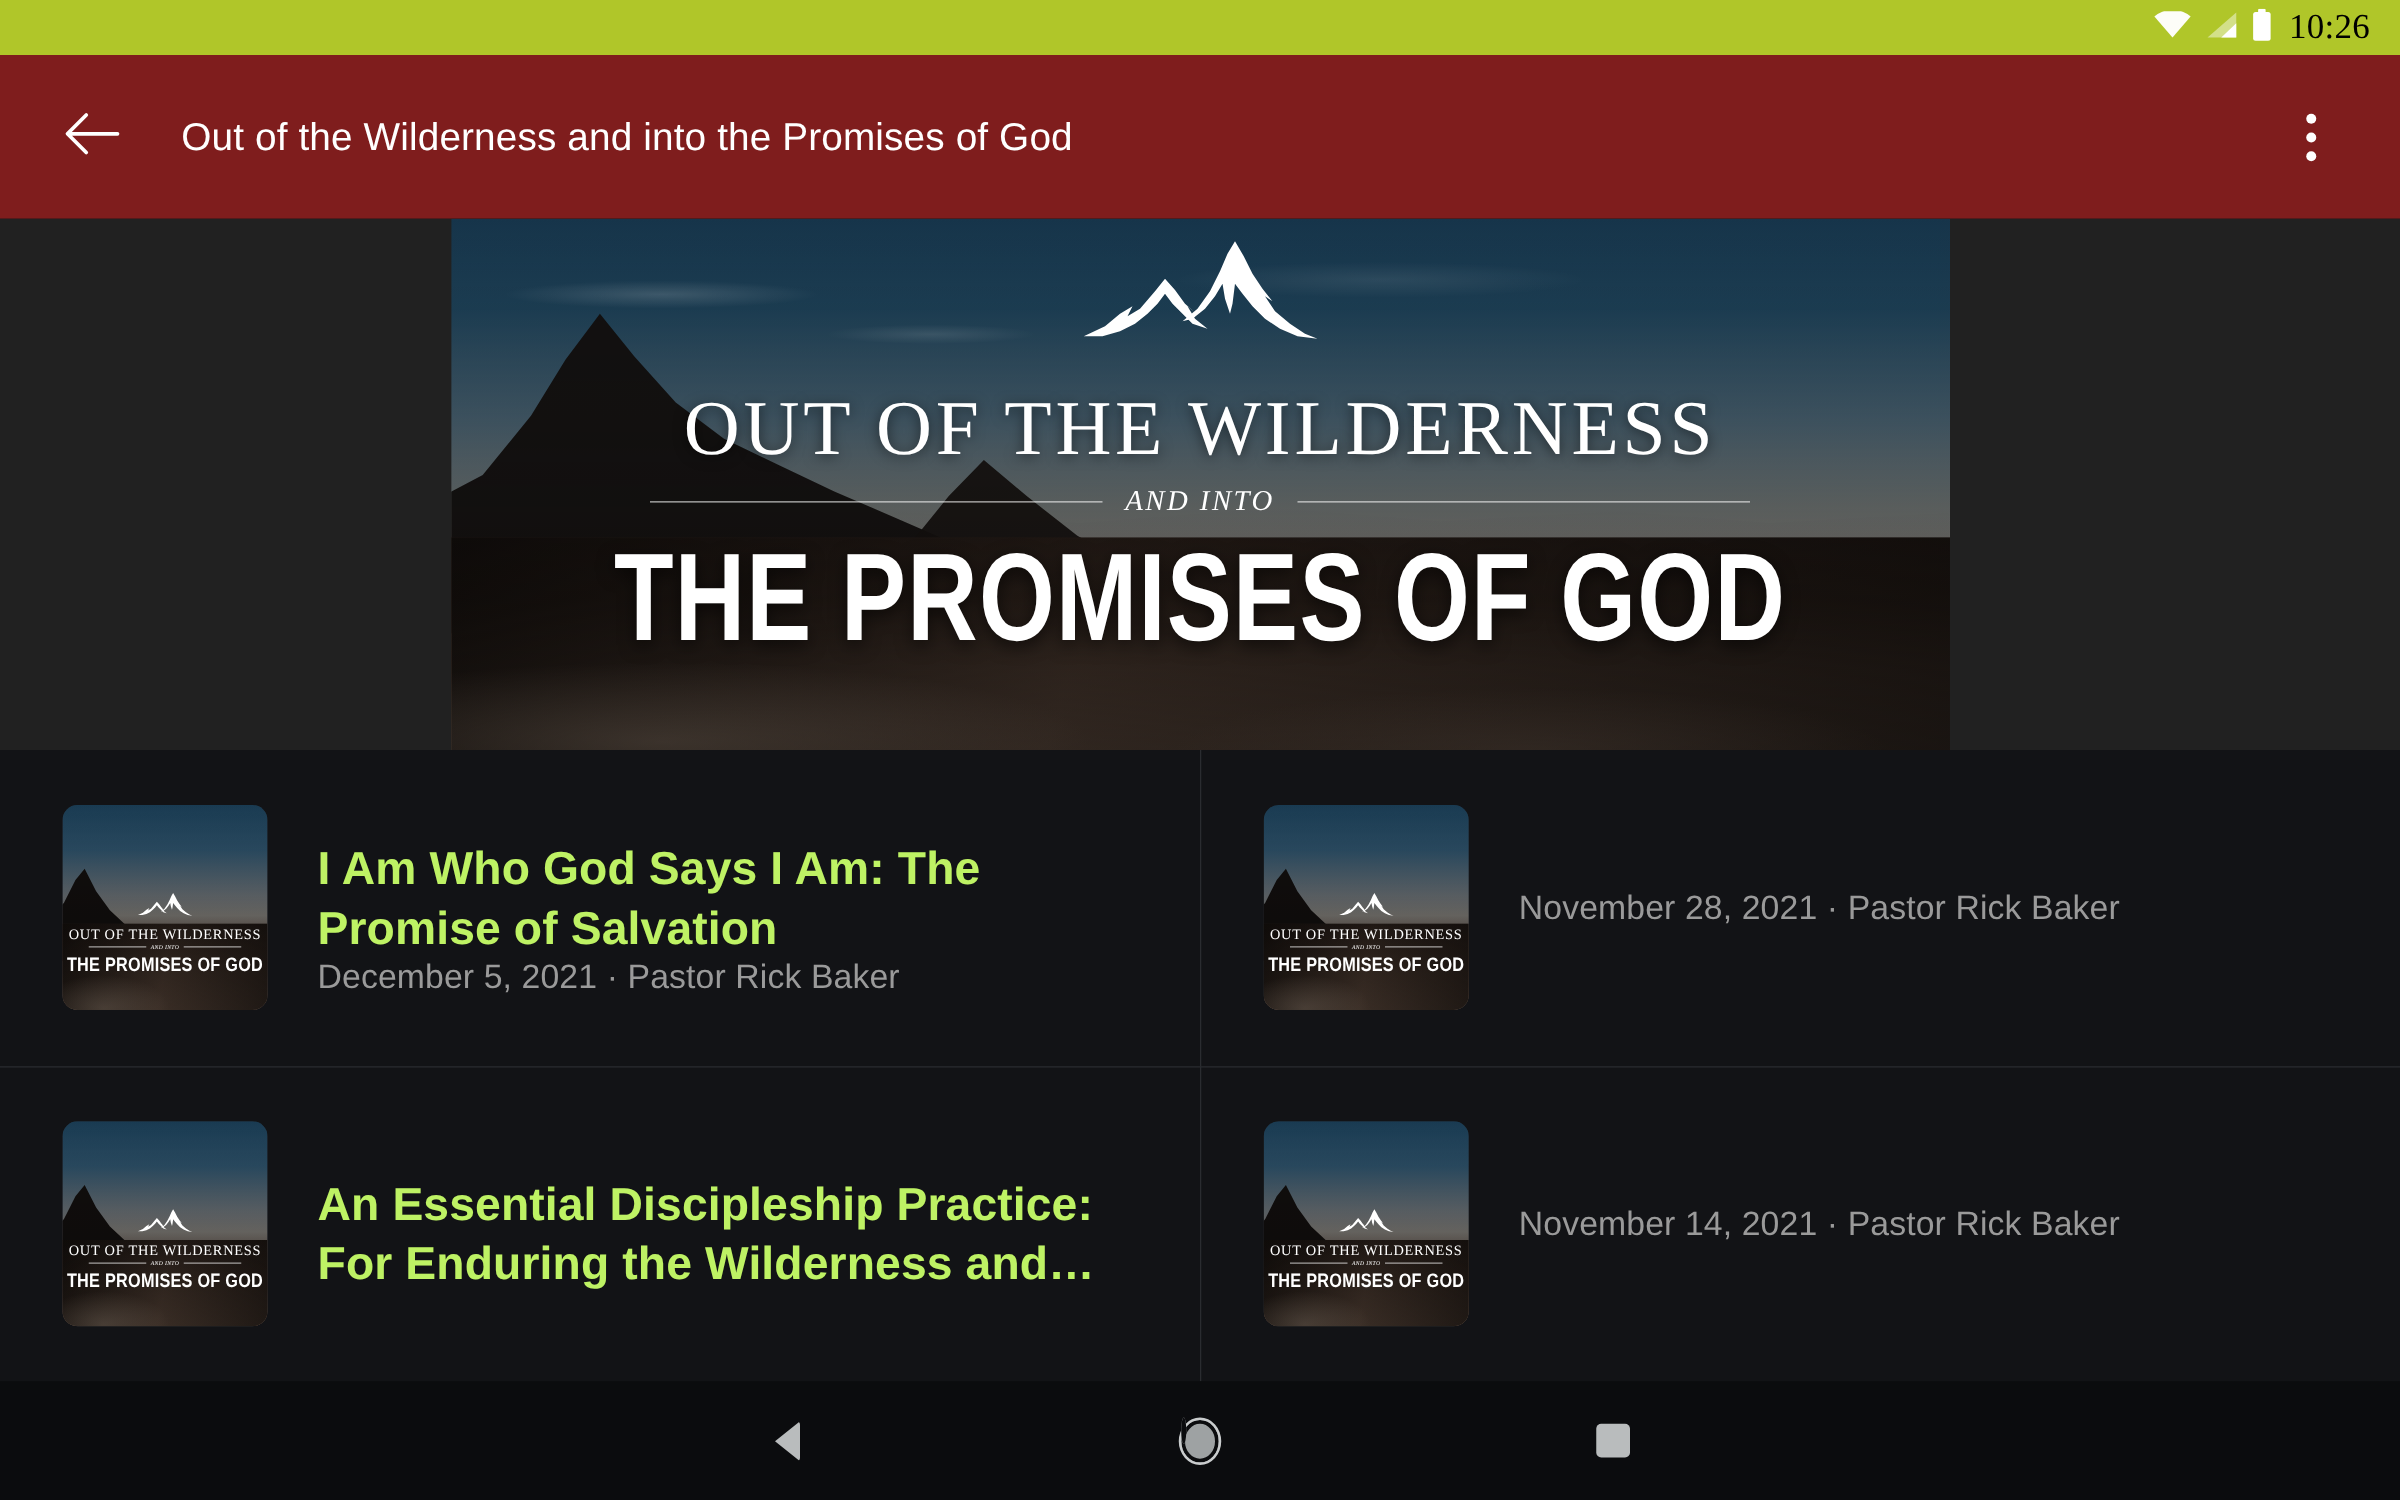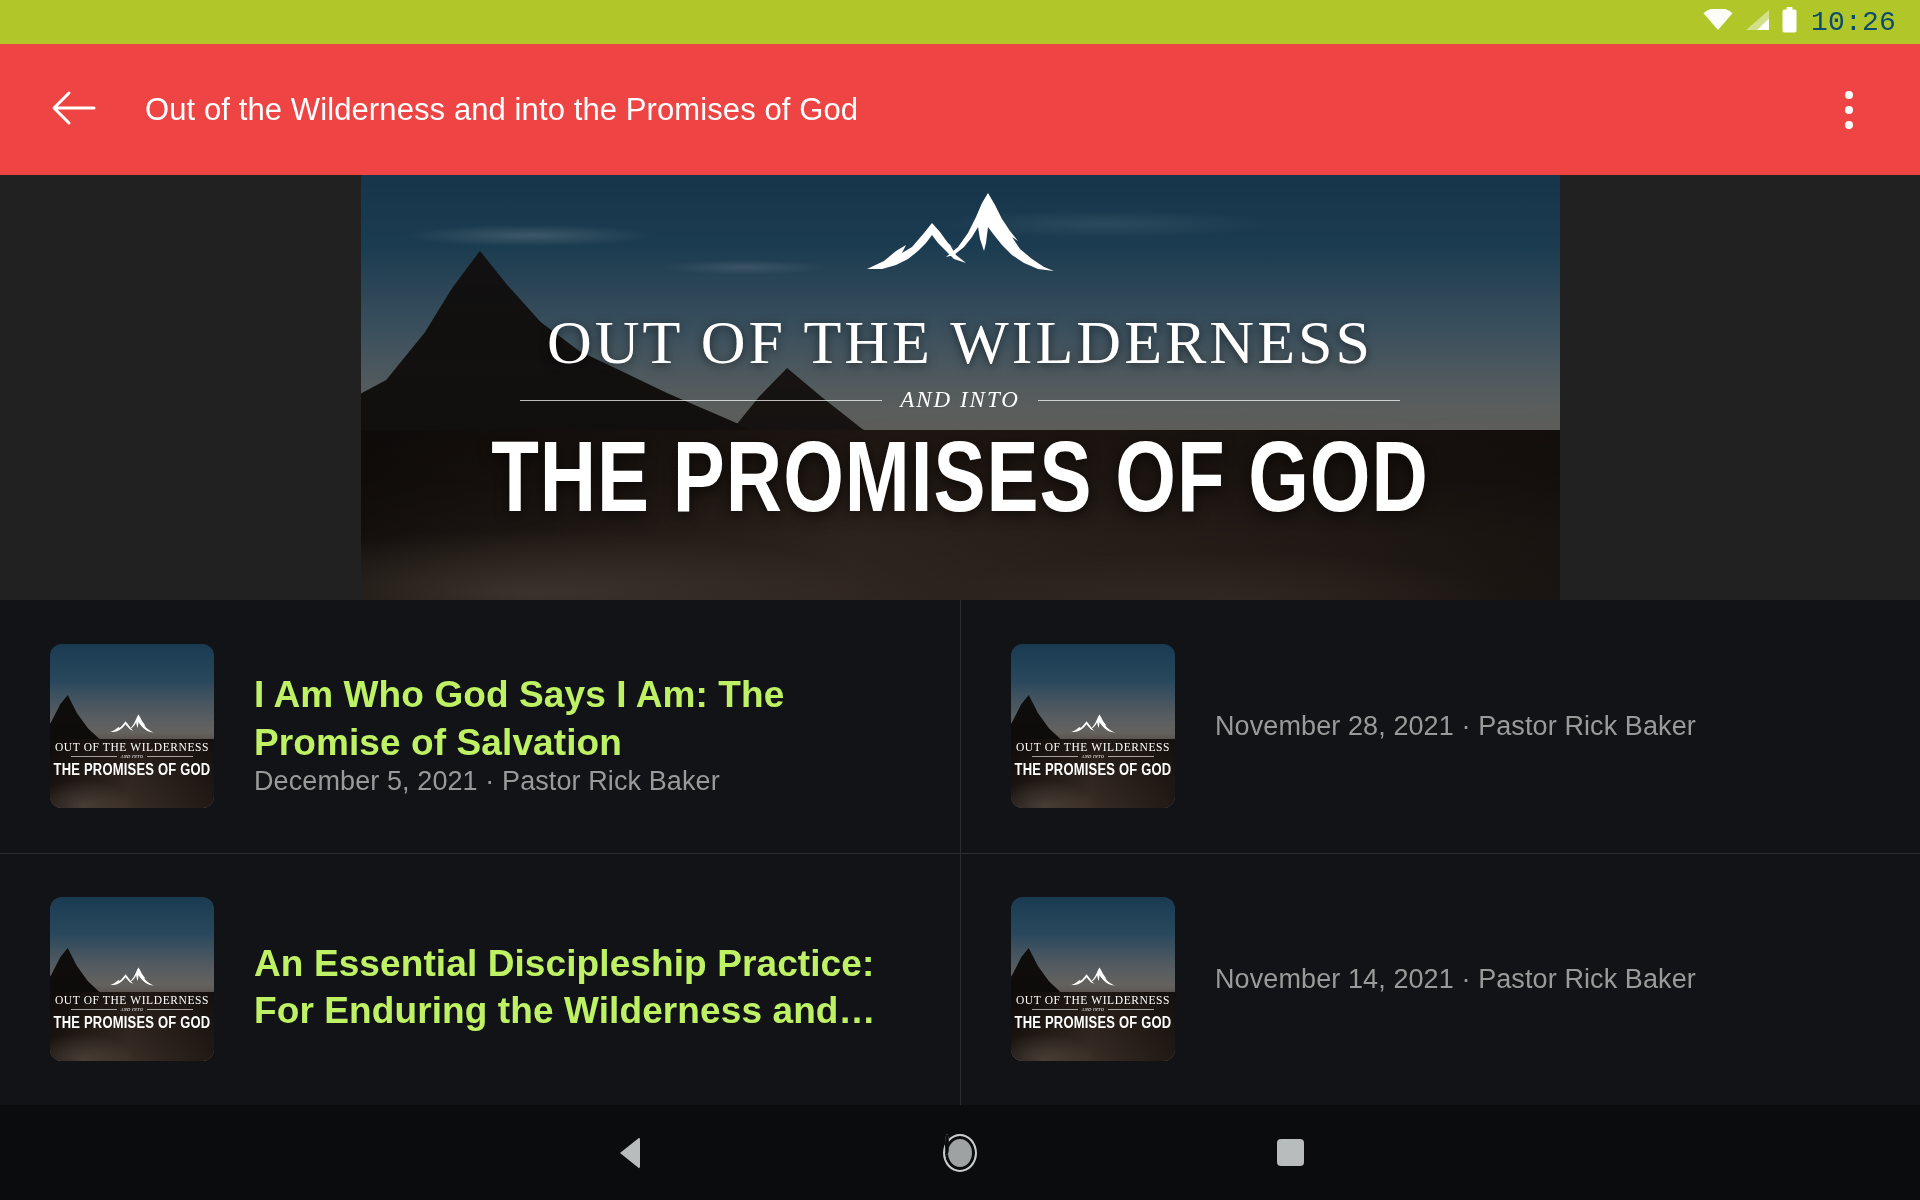--- a/index.html
+++ b/index.html
@@ -16,30 +16,30 @@
   
   .statusbar {
     position: absolute; top: 0; left: 0;
     width: 1920px; height: 44px;
     background: #B0C629;
     display: flex; align-items: center; justify-content: flex-end;
     padding-right: 24px;
   }
   .status-icons { display: flex; align-items: center; gap: 11px; }
   .status-clock {
-    color: #0c4a6e; font-size: 28px; font-weight: 400;
+    color: #000000; font-size: 28px; font-weight: 400;
     letter-spacing: 0.2px; margin-left: 2px;
-    font-family: Liberation Mono, monospace;
+    font-family: Liberation Serif, serif;
   }
 
   
   .appbar {
     position: absolute; top: 44px; left: 0;
     width: 1920px; height: 131px;
-    background: #ef4444;
+    background: #7f1d1d;
     display: flex; align-items: center;
   }
   .back-btn {
     width: 60px; height: 60px; margin-left: 43px;
     display: flex; align-items: center; justify-content: center;
     cursor: pointer; flex: 0 0 auto;
   }
   .appbar-title {
     color: #ffffff; font-size: 31px; font-weight: 400;
     margin-left: 42px; white-space: nowrap;

